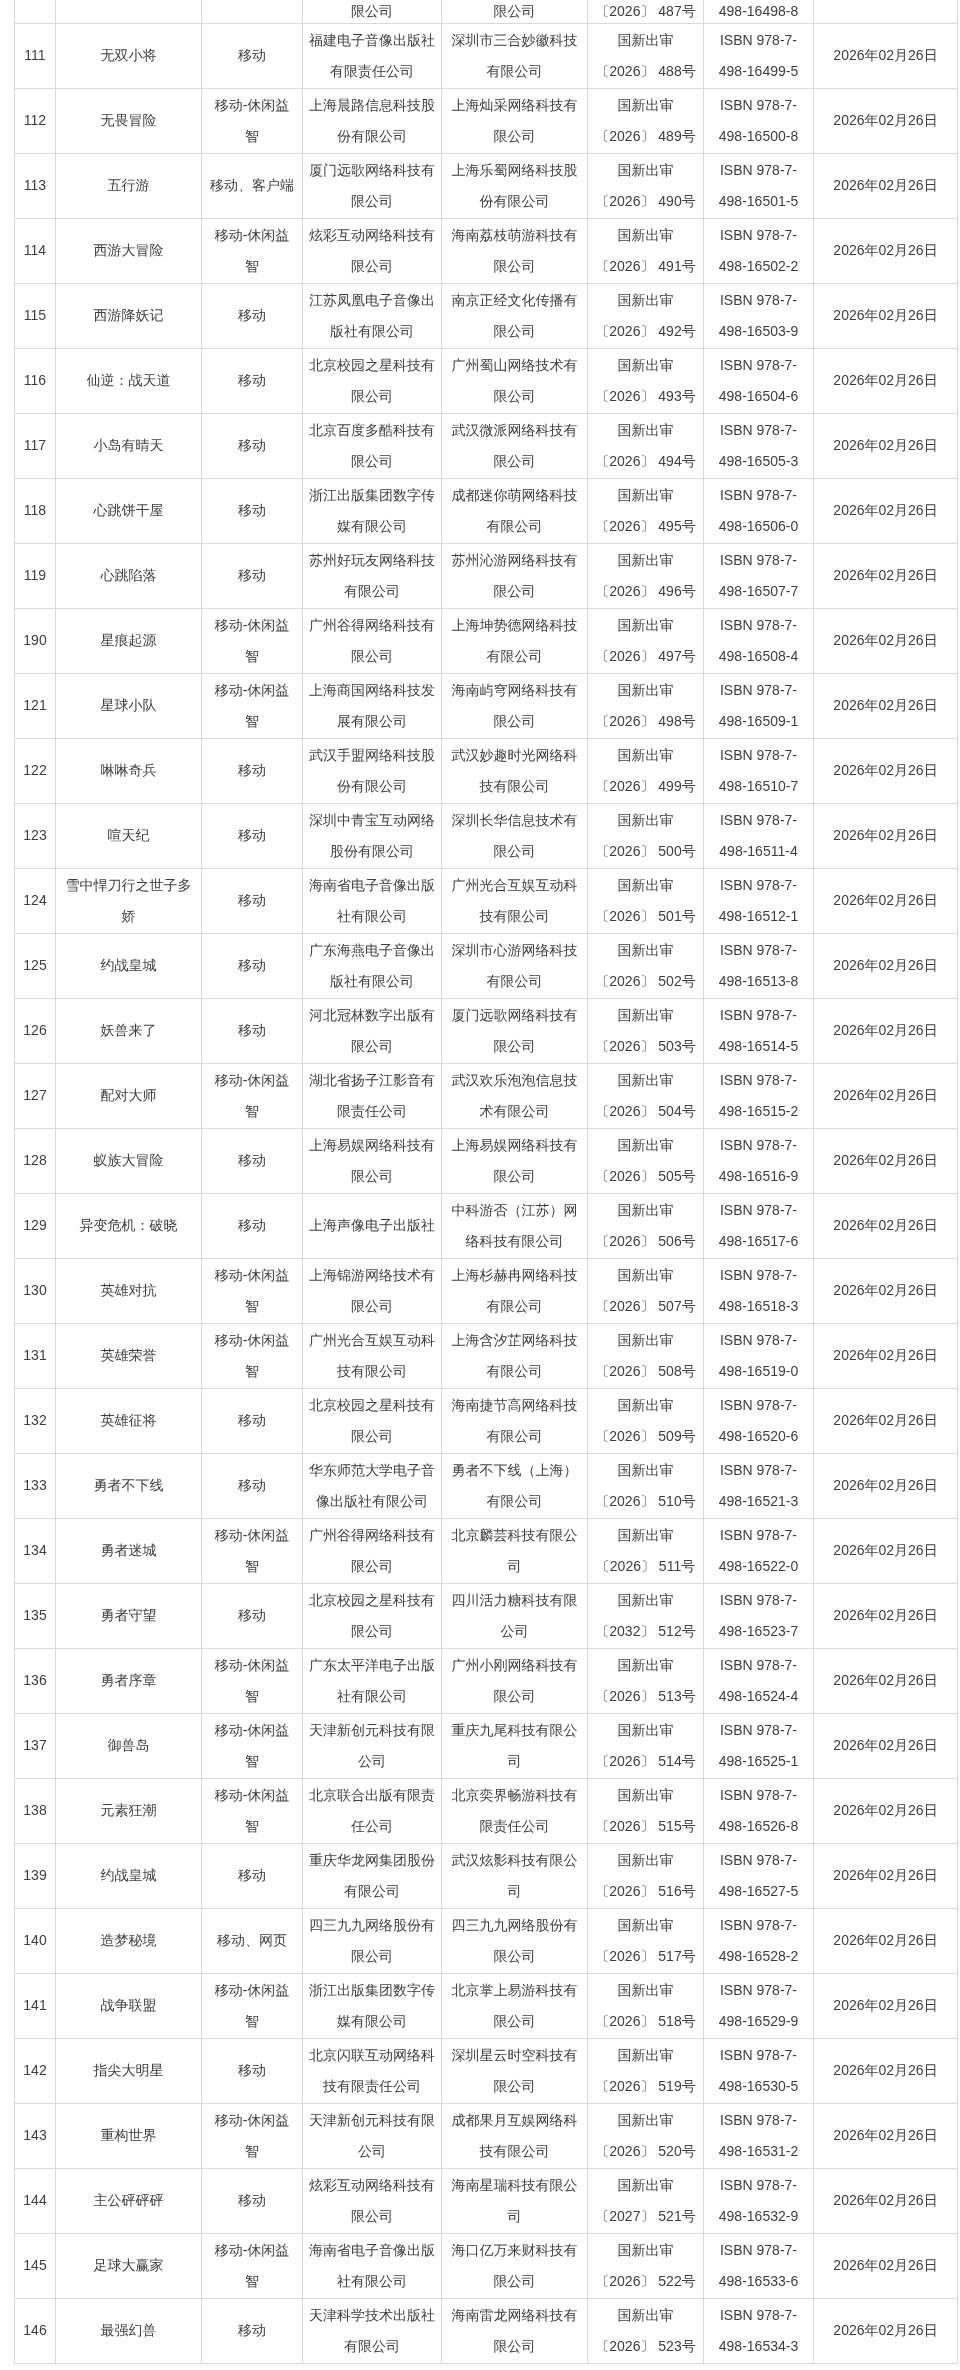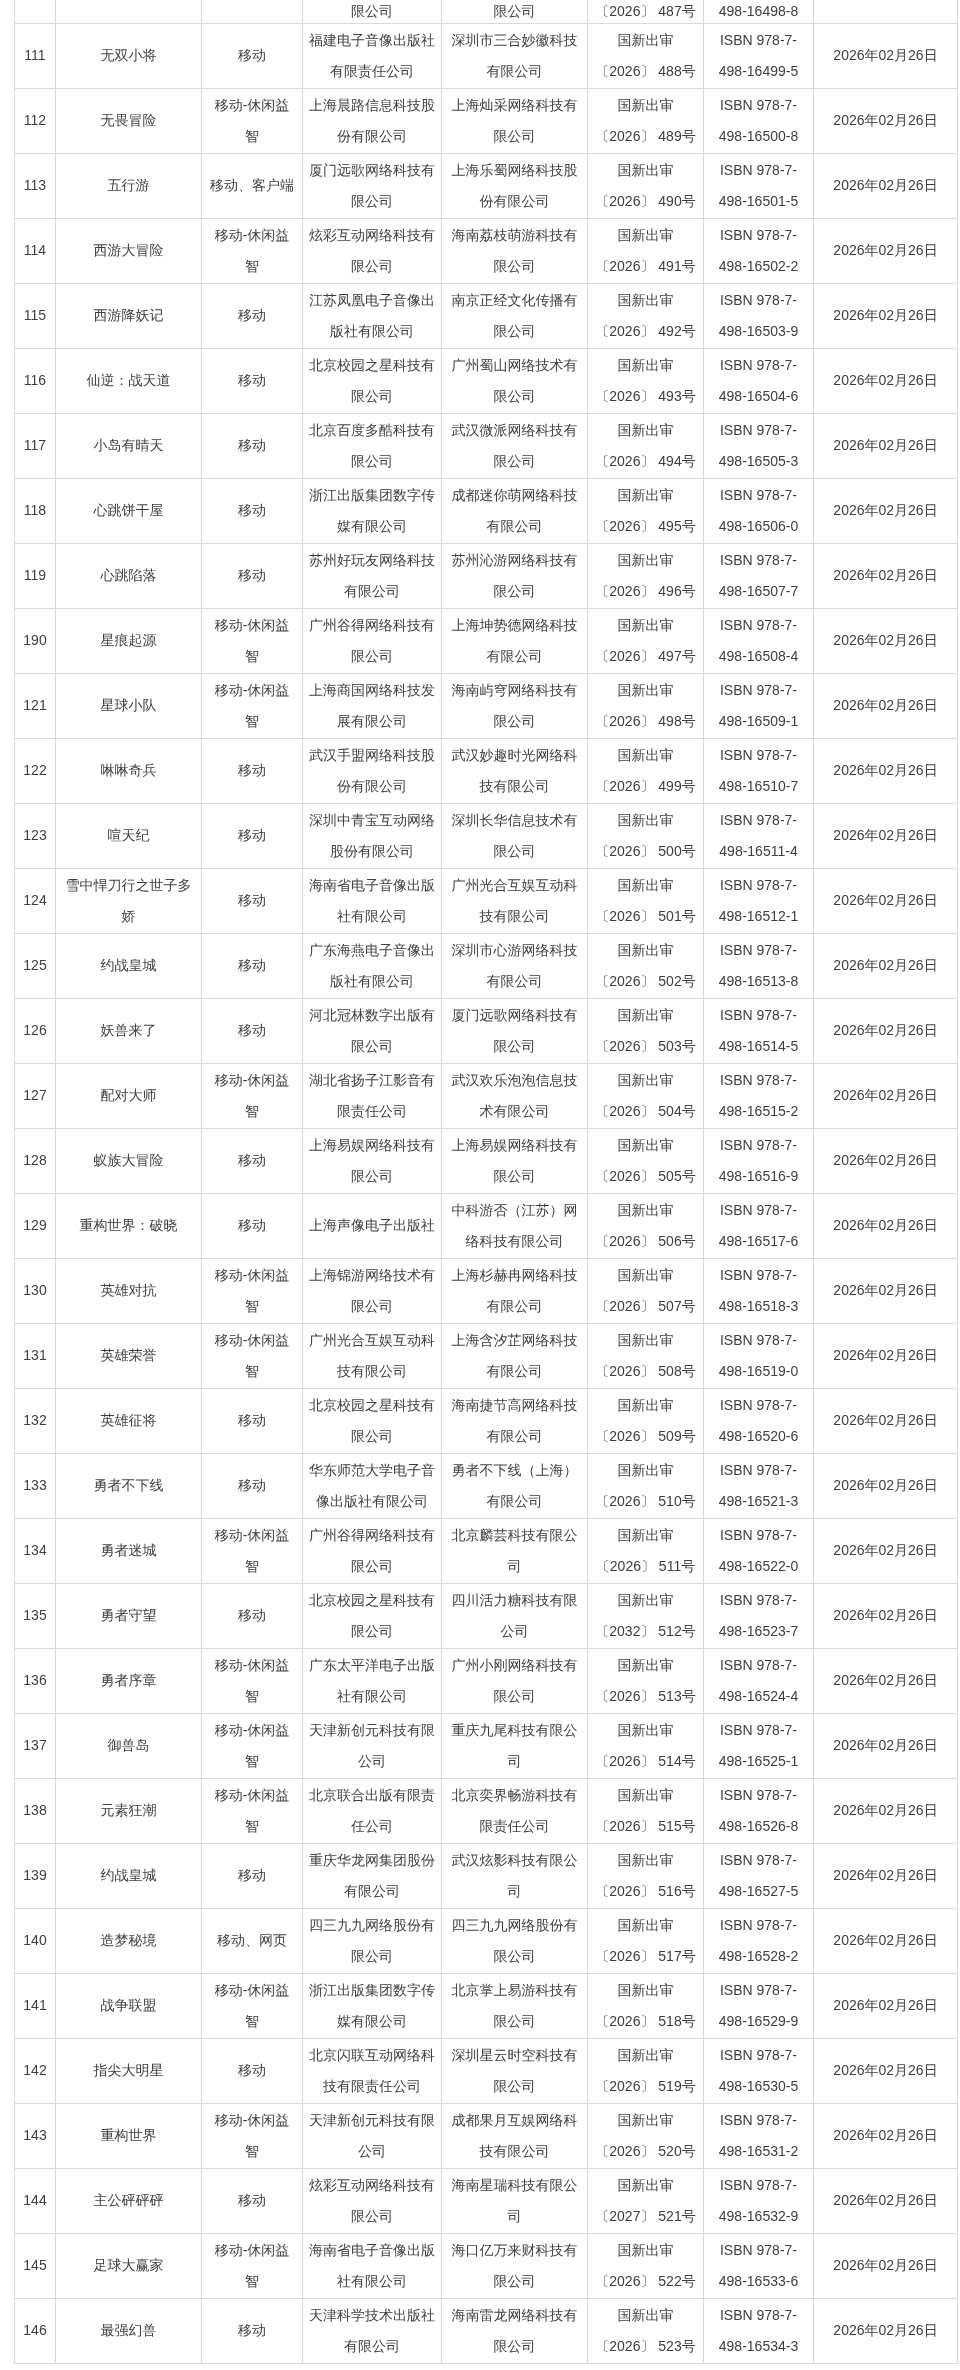--- a/index.html
+++ b/index.html
@@ -364,21 +364,21 @@
     </td>
     <td class="col-isbn">
       <div class="line">ISBN 978-7-</div>
       <div class="line">498-16516-9</div>
     </td>
     <td class="col-date">2026年02月26日</td>
   </tr>
 
   <tr class="data-row">
     <td class="col-num">129</td>
-    <td class="col-name">重构世界：破晓</td>
+    <td class="col-name">异变危机：破晓</td>
     <td class="col-platform">移动</td>
     <td class="col-publisher">上海声像电子出版社</td>
     <td class="col-operator">中科游否（江苏）网络科技有限公司</td>
     <td class="col-approval">
       <div class="line">国新出审</div>
       <div class="line">〔2026〕 506号</div>
     </td>
     <td class="col-isbn">
       <div class="line">ISBN 978-7-</div>
       <div class="line">498-16517-6</div>

